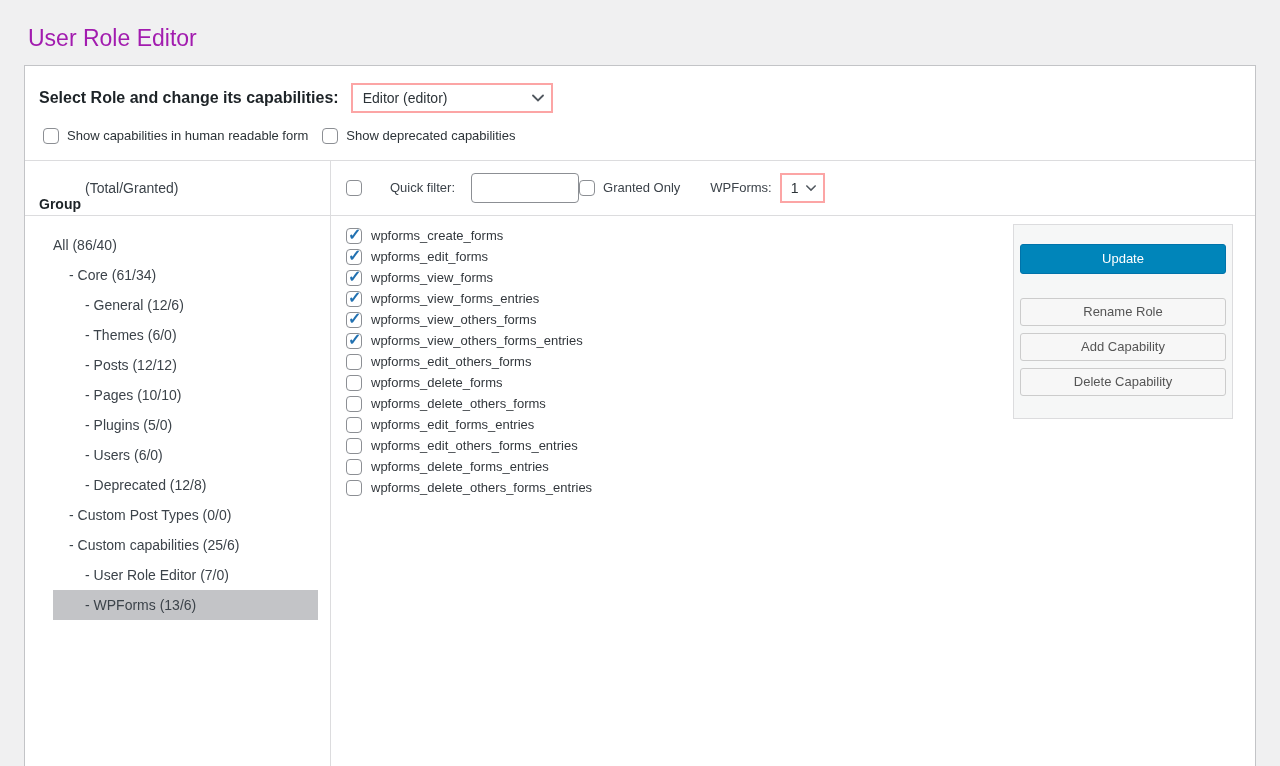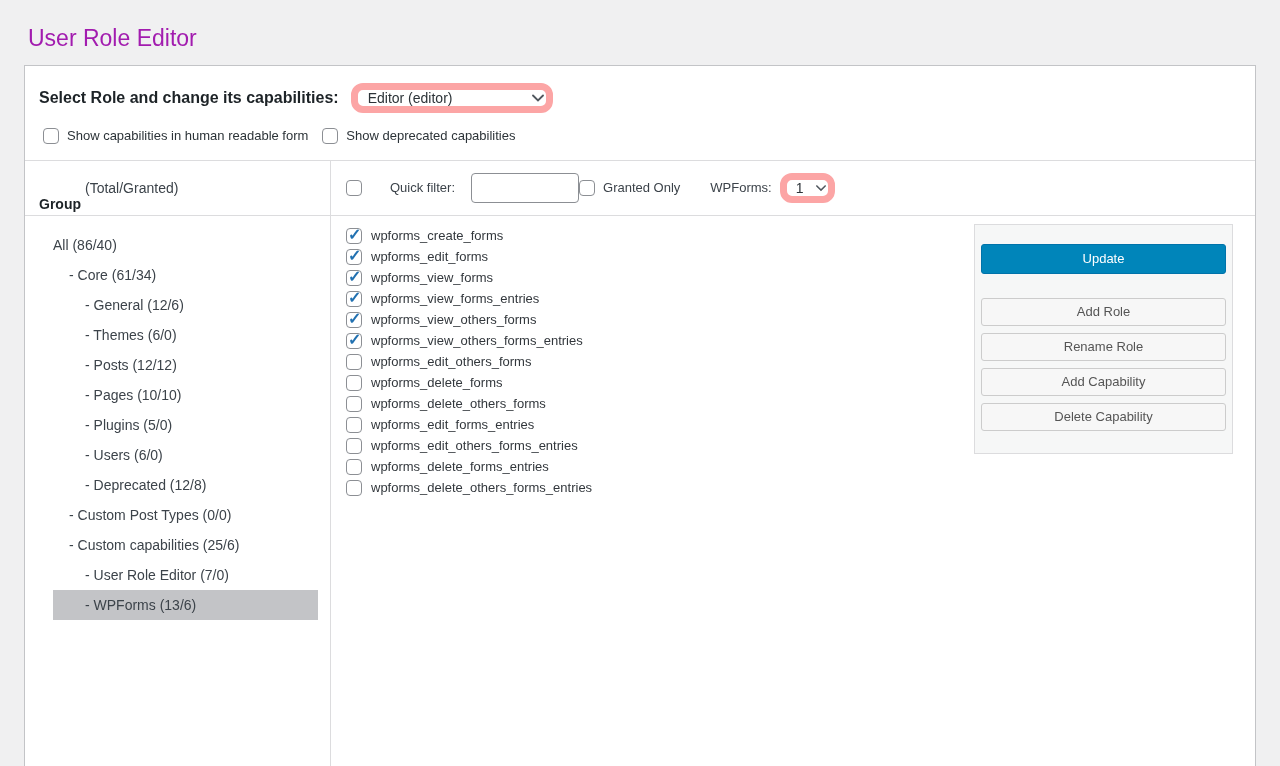--- a/index.html
+++ b/index.html
@@ -25,21 +25,21 @@
   .role-row {
     display: flex; align-items: center; gap: 12px;
     padding: 17px 14px 0 14px;
   }
   .role-row .lead {
     font-size: 16px; font-weight: bold; color: #1d2327;
   }
   .select-wrap { position: relative; display: inline-block; }
   select {
     -webkit-appearance: none; appearance: none;
-    border: 7px solid #fca5a5; border-radius: 12px;
+    border: 2px solid #fca5a5; border-radius: 0;
     background: #fff; color: #2c3338;
     font-family: inherit; font-size: 14px;
     height: 30px; padding: 0 30px 0 10px;
     min-width: 202px; cursor: pointer;
   }
   select.small { min-width: 44px; padding: 0 24px 0 9px; }
   .select-wrap .chev {
     position: absolute; right: 9px; top: 50%; transform: translateY(-50%);
     pointer-events: none; display: block;
   }
@@ -97,21 +97,21 @@
     height: 30px; display: flex; align-items: center;
     font-size: 14px; color: #3c434a; cursor: pointer;
   }
   .group-item.selected { background: var(--selected-group-bg, #c3c4c7); }
   
   .content { flex: 1; display: flex; align-items: flex-start; min-height: 0; }
   .cap-list { flex: 1; padding: 12px 0 0 15px; }
   .cap-row { display: flex; align-items: center; gap: 9px; margin-bottom: 5px; }
   .cap-row .cap-label { font-size: 13px; color: #32373c; }
   .actions-panel {
-    width: 259px; flex-shrink: 0;
+    width: 220px; flex-shrink: 0;
     margin: 8px 22px 0 12px;
     background: #f6f7f7; border: 1px solid #dcdcde;
     padding: 19px 6px 22px 6px;
   }
   .btn {
     display: block; width: 100%;
     font-family: inherit; font-size: 13px;
     border-radius: 3px; cursor: pointer;
   }
   .btn-primary {
@@ -274,21 +274,20 @@
     <span class="cap-label">wpforms_delete_forms_entries</span>
   </div>
             <div class="cap-row">
     <input type="checkbox" style="">
     <span class="cap-label">wpforms_delete_others_forms_entries</span>
   </div>
           </div>
 
         <div class="actions-panel">
           <button class="btn btn-primary">Update</button>
-          <button class="btn btn-secondary">Add Role</button>
           <button class="btn btn-secondary">Rename Role</button>
           <button class="btn btn-secondary">Add Capability</button>
           <button class="btn btn-secondary">Delete Capability</button>
         </div>
       </div>
     </div>
 
   </div>
 </div>
 

